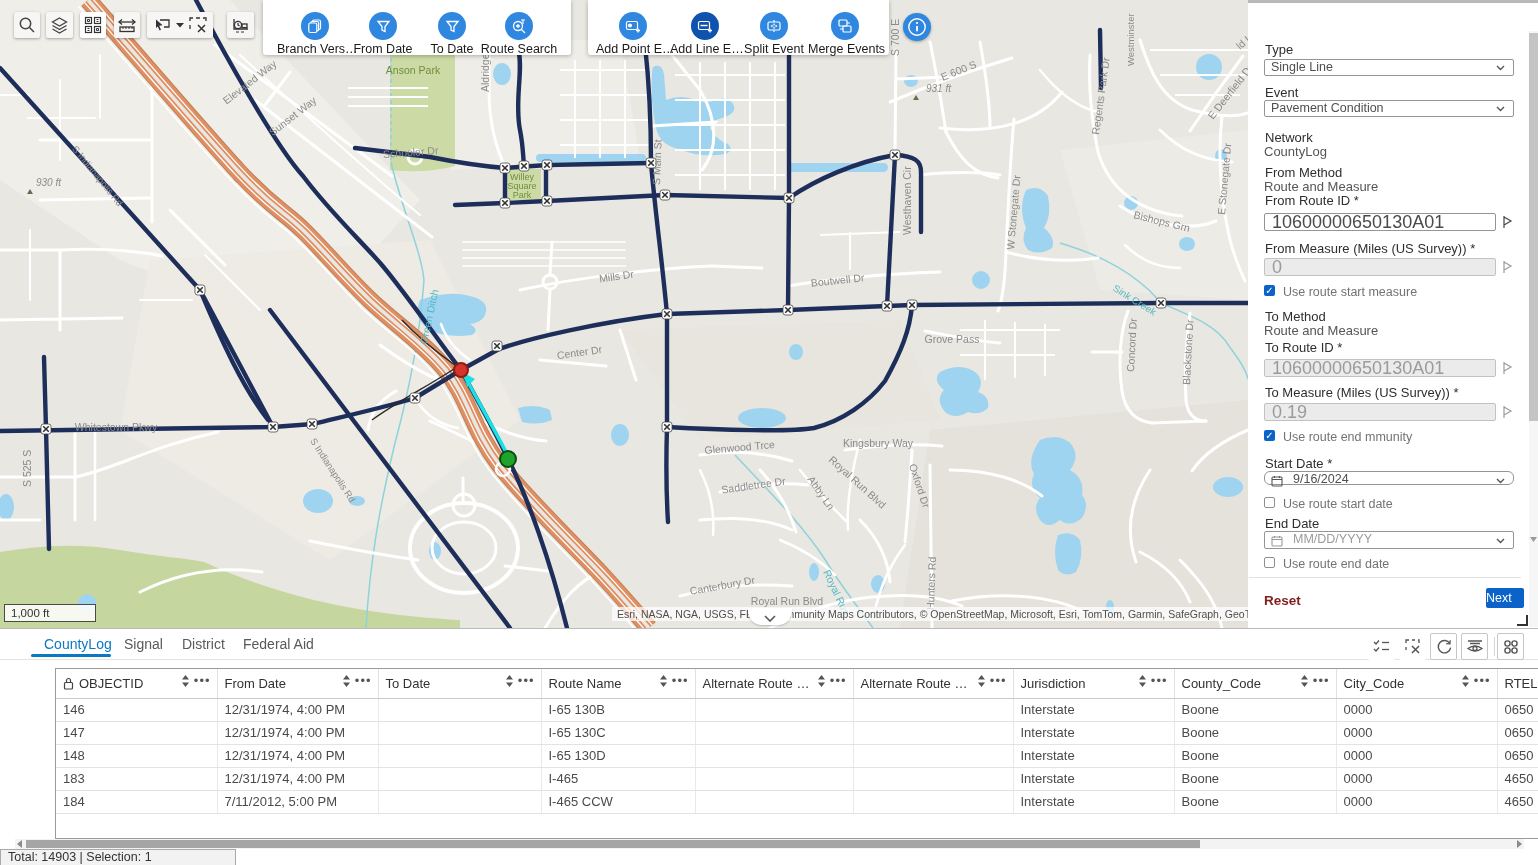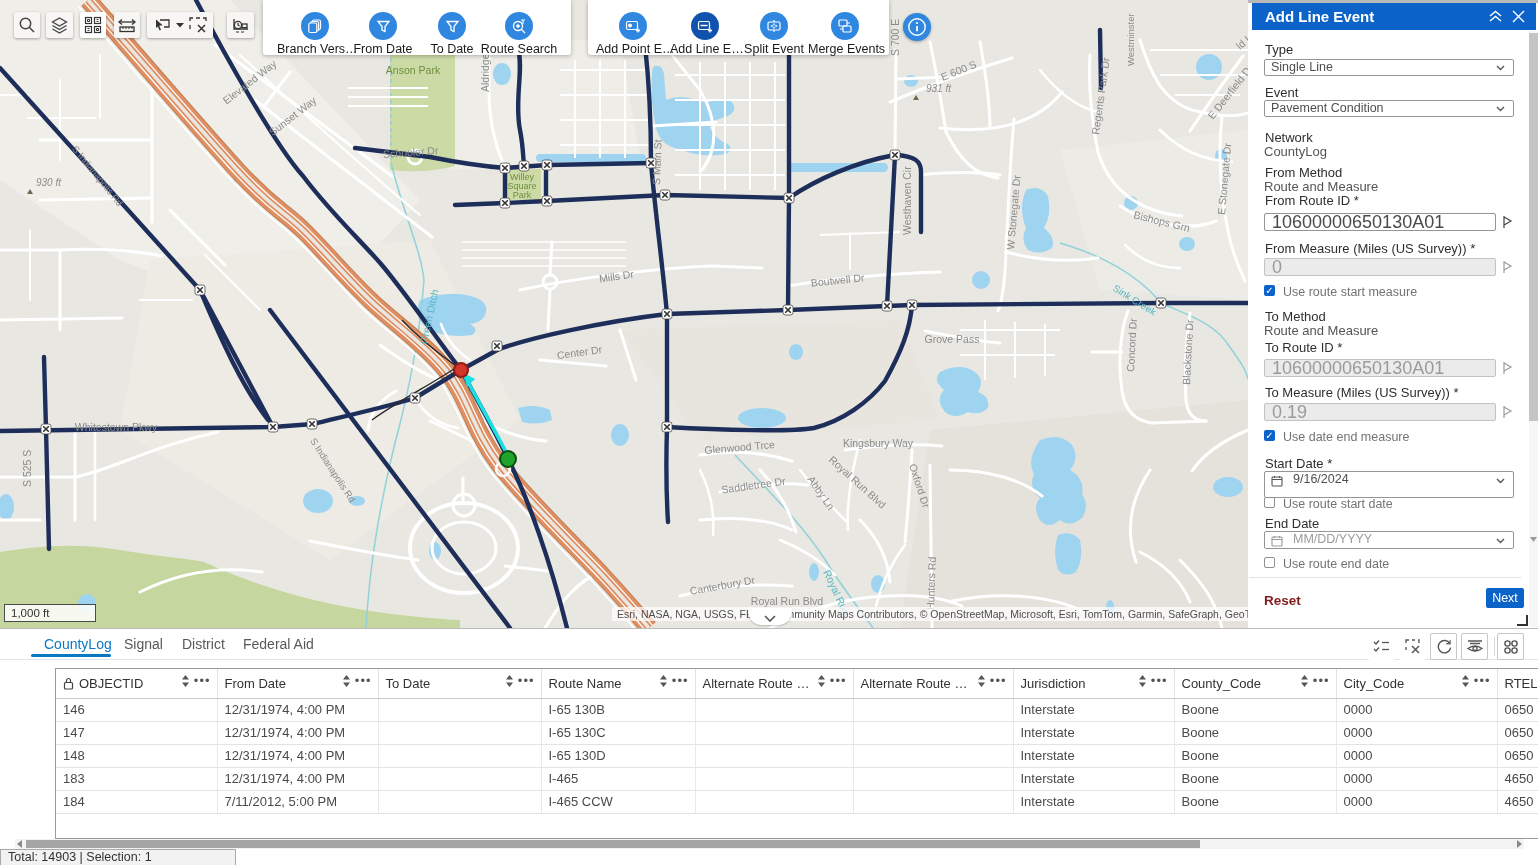--- a/index.html
+++ b/index.html
@@ -547,28 +547,20 @@
   <div style="position:absolute;left:903px;top:13px;width:28px;height:28px;border-radius:50%;background:#2f87e0;box-shadow:0 1px 3px rgba(0,0,0,.3);display:flex;align-items:center;justify-content:center;">
     <svg width="20" height="20" viewBox="0 0 20 20" fill="none">
           <circle cx="10" cy="10" r="8.2" stroke="#fff" stroke-width="1.4"></circle>
           <path d="M10,9 L10,14.2" stroke="#fff" stroke-width="1.8"></path>
           <circle cx="10" cy="6" r="1.1" fill="#fff"></circle>
         </svg>
   </div>
   </div>
   <div id="panel">
     <div style="position:absolute;left:0;top:0;width:290px;height:3px;background:#b9b9b9;"></div>
-    <div id="phead">Add Line Event
-      <svg width="15" height="14" viewBox="0 0 15 14" style="position:absolute;left:236px;top:6px" fill="none" stroke="#fff" stroke-width="1.4">
-          <path d="M2,7 L7.5,2.5 L13,7 M2,12 L7.5,7.5 L13,12"></path>
-        </svg>
-      <svg width="13" height="13" viewBox="0 0 13 13" style="position:absolute;left:260px;top:7px" fill="none" stroke="#fff" stroke-width="1.4">
-          <path d="M1,1 L12,12 M12,1 L1,12"></path>
-        </svg>
-    </div>
     <div id="pbody">
       <div class="plabel" style="left:16px;top:12px;">Type</div>
       <div class="psel" style="top:29px;">Single Line<svg width="9" height="6" viewBox="0 0 9 6" style="position:absolute;right:8px;top:5px" fill="none" stroke="#555" stroke-width="1.4">
             <path d="M1,1 L4.5,4.5 L8,1"></path>
           </svg></div>
       <div class="plabel" style="left:16px;top:55px;">Event</div>
       <div class="psel" style="top:70px;">Pavement Condition<svg width="9" height="6" viewBox="0 0 9 6" style="position:absolute;right:8px;top:5px" fill="none" stroke="#555" stroke-width="1.4">
             <path d="M1,1 L4.5,4.5 L8,1"></path>
           </svg></div>
       <div class="plabel" style="left:16px;top:100px;">Network</div>
@@ -593,23 +585,23 @@
       <div class="pinput dis" style="top:329px;">10600000650130A01</div>
       <svg width="11" height="14" viewBox="0 0 11 14" style="position:absolute;left:253px;top:331px" fill="none" stroke="#9b9b9b" stroke-width="1.2">
           <path d="M2,1 L2,13 M2,2 L9,6 L2,10"></path>
         </svg>
       <div class="plabel" style="left:16px;top:355px;">To Measure (Miles (US Survey)) *</div>
       <div class="pinput dis" style="top:373px;">0.19</div>
       <svg width="11" height="14" viewBox="0 0 11 14" style="position:absolute;left:253px;top:375px" fill="none" stroke="#9b9b9b" stroke-width="1.2">
           <path d="M2,1 L2,13 M2,2 L9,6 L2,10"></path>
         </svg>
       <div class="chk on" style="left:15px;top:400px;">✓</div>
-      <div class="chklabel" style="left:34px;top:400px;">Use date end measure</div>
+      <div class="chklabel" style="left:34px;top:400px;">Use route end mmunity</div>
       <div class="plabel" style="left:16px;top:426px;">Start Date *</div>
-      <div class="psel" style="top:441px;height:27px;">
+      <div class="psel" style="top:441px;height:14px;border-radius:6px;">
         <svg width="12" height="12" viewBox="0 0 12 12" style="position:absolute;left:6px;top:3px" fill="none" stroke="#555" stroke-width="1.1">
             <rect x="1" y="2" width="10" height="9" rx="1"></rect>
             <path d="M1,4.5 h10 M3.5,1 v2 M8.5,1 v2"></path>
           </svg>
         <span style="margin-left:22px;">9/16/2024</span>
         <svg width="9" height="6" viewBox="0 0 9 6" style="position:absolute;right:8px;top:6px" fill="none" stroke="#555" stroke-width="1.4">
             <path d="M1,1 L4.5,4.5 L8,1"></path>
           </svg>
       </div>
       <div class="chk off" style="left:15px;top:467px;"></div>
@@ -622,21 +614,21 @@
           </svg>
         <span style="margin-left:22px;color:#9b9b9b;">MM/DD/YYYY</span>
         <svg width="9" height="6" viewBox="0 0 9 6" style="position:absolute;right:8px;top:6px" fill="none" stroke="#555" stroke-width="1.4">
             <path d="M1,1 L4.5,4.5 L8,1"></path>
           </svg>
       </div>
       <div class="chk off" style="left:15px;top:527px;"></div>
       <div class="chklabel" style="left:34px;top:527px;">Use route end date</div>
       <div style="position:absolute;left:0px;top:547px;width:272px;height:1px;background:#e2e2e2;"></div>
       <div style="position:absolute;left:15px;top:563px;font-size:13.5px;font-weight:bold;color:#7f1d1d;">Reset</div>
-      <div style="position:absolute;left:237px;top:558px;width:38px;height:20px;background:#0b63c9;border-radius:2px;color:#fff;font-size:12.5px;text-align:center;line-height:20px;">Next</div>
+      <div style="position:absolute;left:237px;top:558px;width:38px;height:20px;background:#0b63c9;border-radius:2px;color:#fff;font-size:12.5px;line-height:20px;">Next</div>
     </div>
   </div>
   <div id="pscroll">
       <div id="pthumb"></div>
     <svg width="7" height="5" viewBox="0 0 7 5" style="position:absolute;left:1px;top:506px">
         <path d="M0,0 L7,0 L3.5,5 Z" fill="#9a9a9a"></path>
       </svg>
   </div>
   <div style="position:absolute;left:1516px;top:612px;width:12px;height:12px;">
     <svg width="12" height="12" viewBox="0 0 12 12" fill="none" stroke="#333" stroke-width="1.6">

